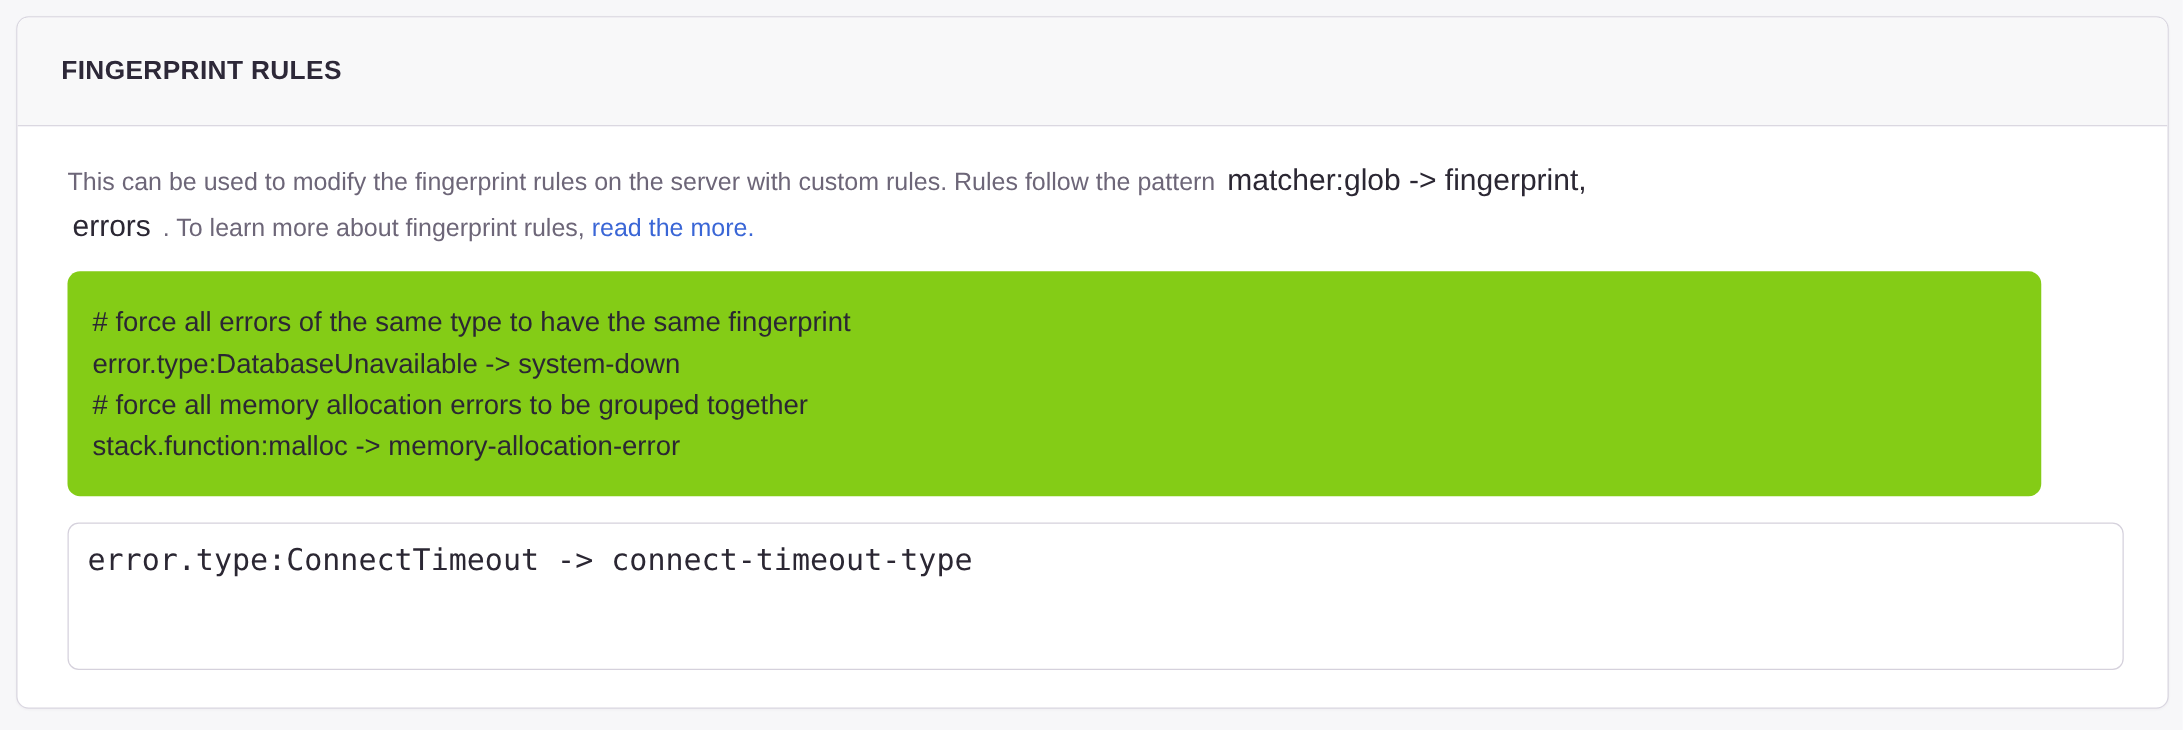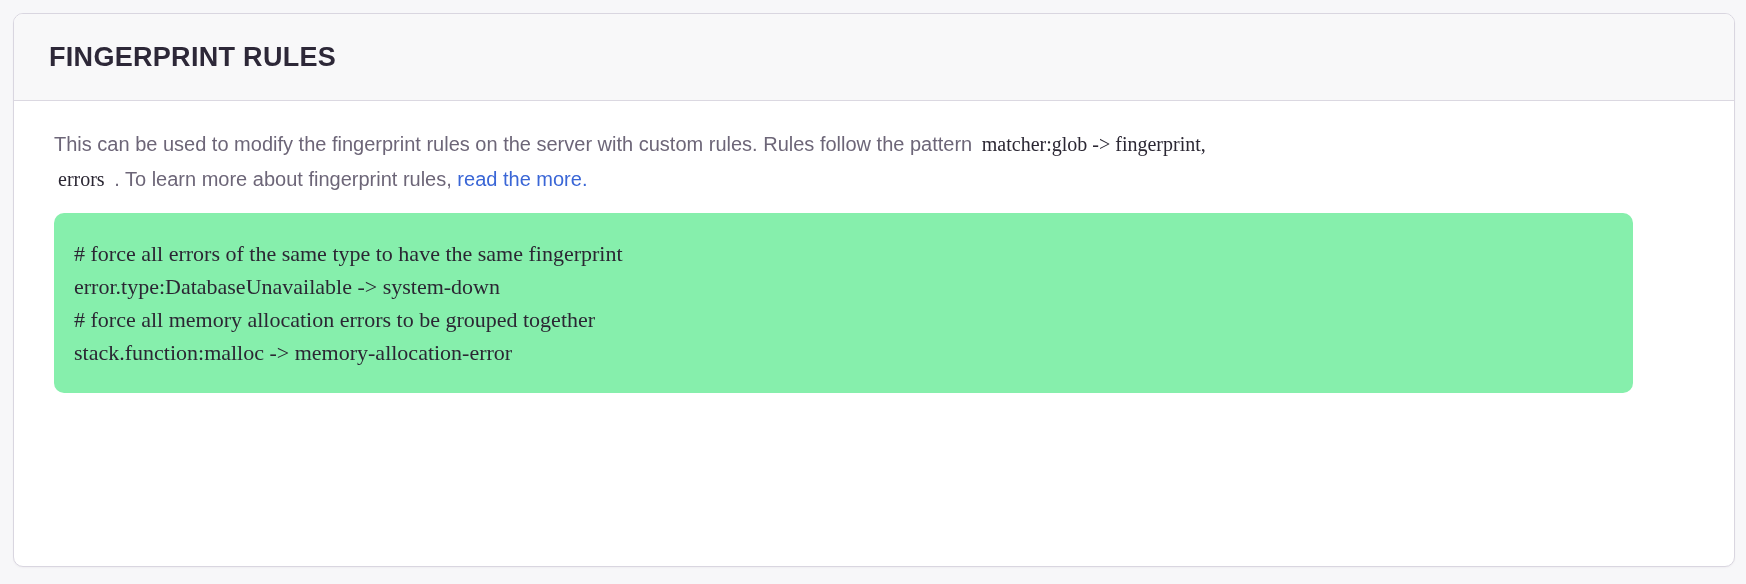--- a/index.html
+++ b/index.html
@@ -26,53 +26,53 @@
   .panel-header {
     height: 87px;
     background: #f8f8f9;
     border-bottom: 1px solid #dbd8e1;
     display: flex;
     align-items: center;
     padding: 0 35px;
   }
   .panel-title {
     margin: 0;
-    font-size: 27px;
+    font-size: 21px;
     font-weight: 700;
     letter-spacing: 0.3px;
     color: #2d2838;
     text-align: right;
   }
   .panel-body {
     padding: 26px 35px 0 40px;
   }
   .description {
     margin: 0 0 16px 0;
     font-size: 20px;
     line-height: 35px;
     color: #6d6678;
   }
   .inline-code {
-    font-family: Liberation Serif, serif;
-    font-size: 20px;
+    font-family: Liberation Sans, sans-serif;
+    font-size: 24px;
     color: #2b2733;
     margin: 0 4px;
   }
   .docs-link {
     color: #3a66d6;
     text-decoration: none;
     cursor: pointer;
   }
   .sentence-period { color: #3a66d6; }
   .example-block {
-    background: #86efac;
+    background: #84cc16;
     border-radius: 10px;
     margin: 0 66px 21px 0;
     padding: 24px 20px;
-    font-family: Liberation Serif, serif;
+    font-family: Liberation Sans, sans-serif;
     font-size: 22px;
     line-height: 33px;
     color: #2b2733;
     white-space: pre;
     overflow: hidden;
   }
   .rules-textarea {
     display: block;
     width: 100%;
     height: 118px;
@@ -104,14 +104,15 @@
       <code class="inline-code">errors</code>
       <span>. To learn more about fingerprint rules,</span>
       <a href="#" class="docs-link">read the more</a><span class="sentence-period">.</span>
     </p>
 
     <pre class="example-block"># force all errors of the same type to have the same fingerprint
 error.type:DatabaseUnavailable -&gt; system-down
 # force all memory allocation errors to be grouped together
 stack.function:malloc -&gt; memory-allocation-error</pre>
 
+    <textarea class="rules-textarea" spellcheck="false" style="">error.type:ConnectTimeout -&gt; connect-timeout-type</textarea>
   </div>
 </section>
 
 </body></html>

